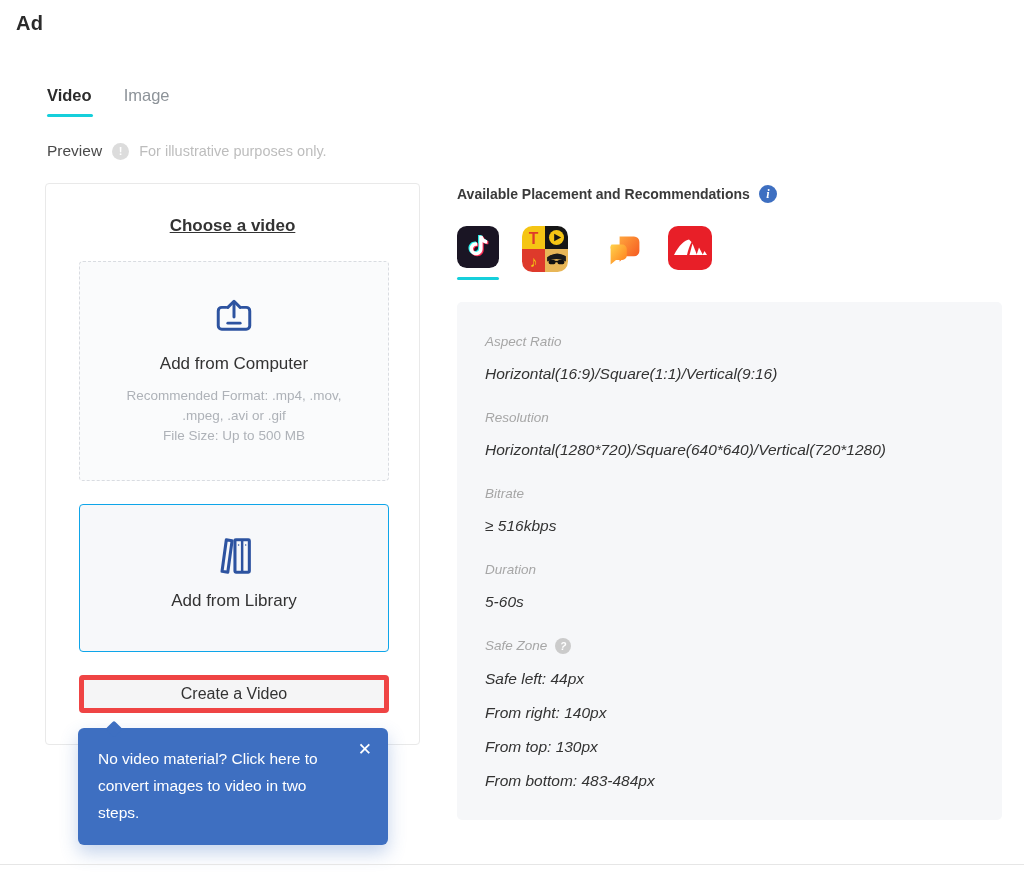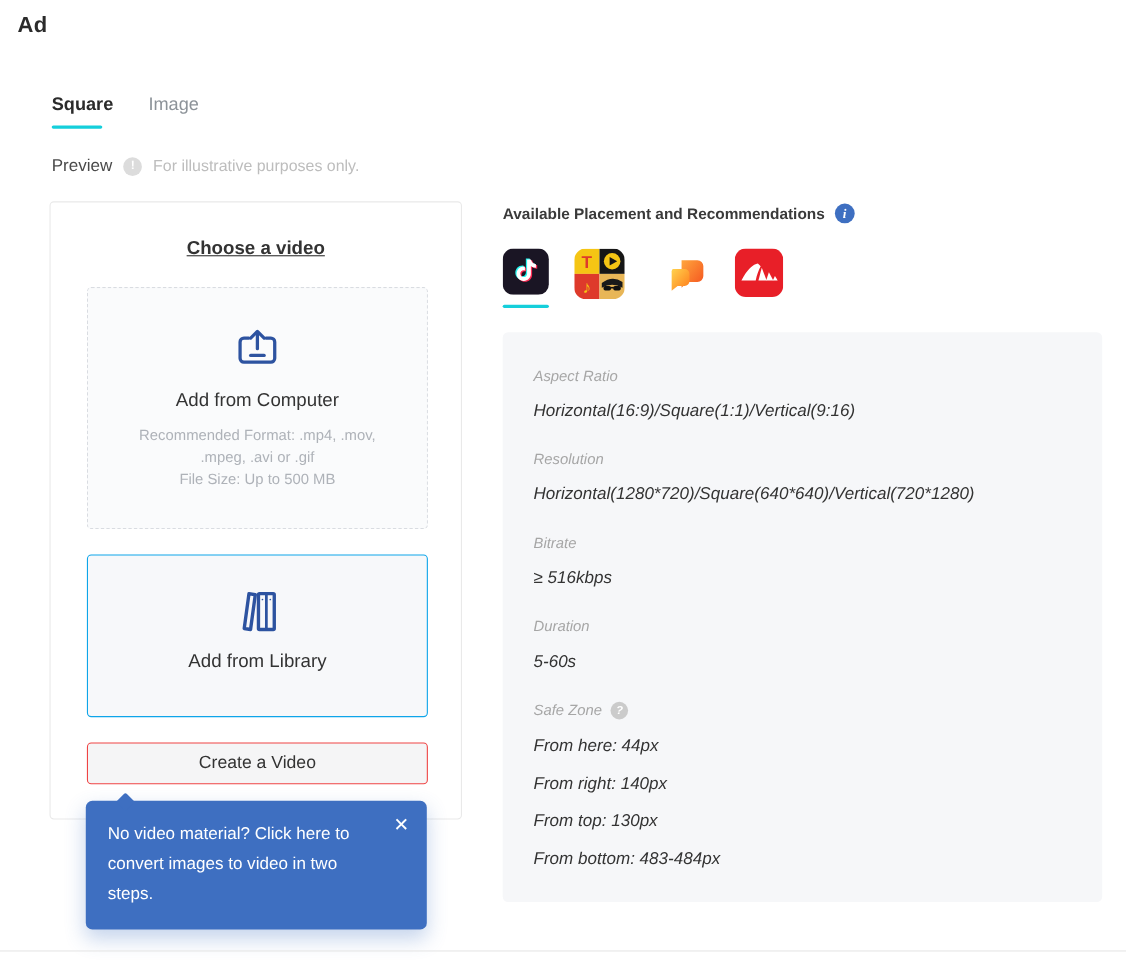--- a/index.html
+++ b/index.html
@@ -26,21 +26,21 @@
 
   .upload-box { position: absolute; left: 33px; top: 77px; width: 310px; height: 220px; background: #fafbfc; border: 1px dashed #d9dce1; border-radius: 4px; text-align: center; cursor: pointer; }
   .upload-box .icon-wrap { margin-top: 34px; }
   .box-label { margin-top: 16px; font-size: 17px; color: #333; }
   .hint { margin-top: 12px; font-size: 13.5px; color: #aeb2b8; line-height: 20px; }
 
   .library-box { position: absolute; left: 33px; top: 320px; width: 310px; height: 148px; background: #f7f8fa; border: 1px solid #0ea5e9; border-radius: 4px; text-align: center; cursor: pointer; }
   .library-box .icon-wrap { margin-top: 28px; }
   .library-box .box-label { margin-top: 12px; }
 
-  .create-btn { position: absolute; left: 33px; top: 491px; width: 310px; height: 38px; background: #f5f5f6; border: 1px solid #ef4444; border-radius: 4px; font-size: 16px; color: #333; font-family: inherit; cursor: pointer; display: flex; align-items: center; justify-content: center; }
+  .create-btn { position: absolute; left: 33px; top: 491px; width: 310px; height: 38px; background: #f5f5f6; border: 5px solid #ef4444; border-radius: 4px; font-size: 16px; color: #333; font-family: inherit; cursor: pointer; display: flex; align-items: center; justify-content: center; }
 
   
   .tooltip { position: absolute; left: 78px; top: 728px; width: 310px; background: #3e6fc1; border-radius: 6px; color: #fff; padding: 17px 62px 19px 20px; box-shadow: 0 8px 18px rgba(62,111,193,.30); }
   .tooltip-arrow { position: absolute; left: 30px; top: -5px; width: 12px; height: 12px; background: #3e6fc1; transform: rotate(45deg); border-radius: 2px; }
   .tooltip-text { font-size: 15.5px; line-height: 27px; }
   .tooltip-close { position: absolute; right: 16px; top: 13px; color: #fff; font-size: 17px; line-height: 1; cursor: pointer; background: none; border: none; font-family: inherit; }
 
   
   .placements { position: absolute; left: 457px; top: 185px; width: 545px; }
   .placements-heading-row { display: flex; align-items: center; gap: 9px; }
@@ -68,21 +68,21 @@
 </style>
 </head>
 <body>
 
 <div id="stage">
 
   <div class="page-title">Ad</div>
 
   <div class="tabbar">
     <div class="tab active">
-      <span>Square</span>
+      <span>Video</span>
       <span class="tab-underline"></span>
     </div>
     <div class="tab">
       <span>Image</span>
     </div>
   </div>
 
   <div class="preview-row">
     <span class="preview-label">Preview</span>
     <span class="info-circle-gray">!</span>
@@ -247,21 +247,21 @@
         <span class="spec-label">Duration</span>
       </div>
       <div class="spec-value">5-60s</div>
     </div>
 
     <div class="spec-group">
       <div class="spec-label-row">
         <span class="spec-label">Safe Zone</span>
         <span class="help-circle">?</span>
       </div>
-      <div class="sz-line">From here: 44px</div>
+      <div class="sz-line">Safe left: 44px</div>
       <div class="sz-line">From right: 140px</div>
       <div class="sz-line">From top: 130px</div>
       <div class="sz-line">From bottom: 483-484px</div>
     </div>
 
   </div>
 
   <div class="bottom-divider"></div>
 
 </div>

